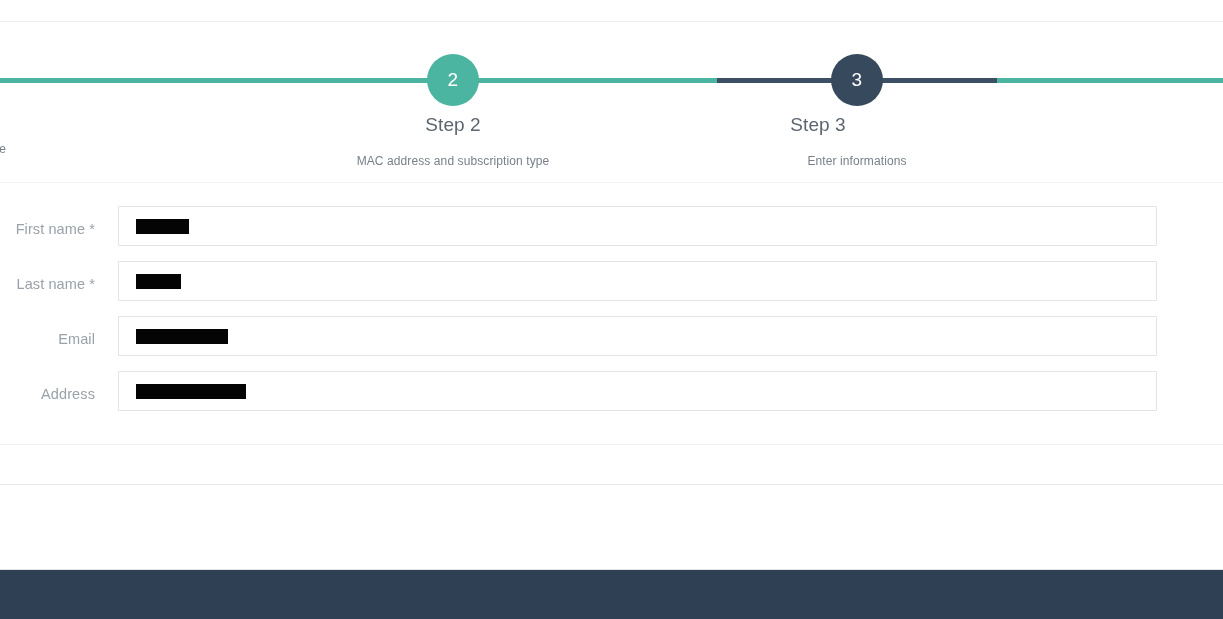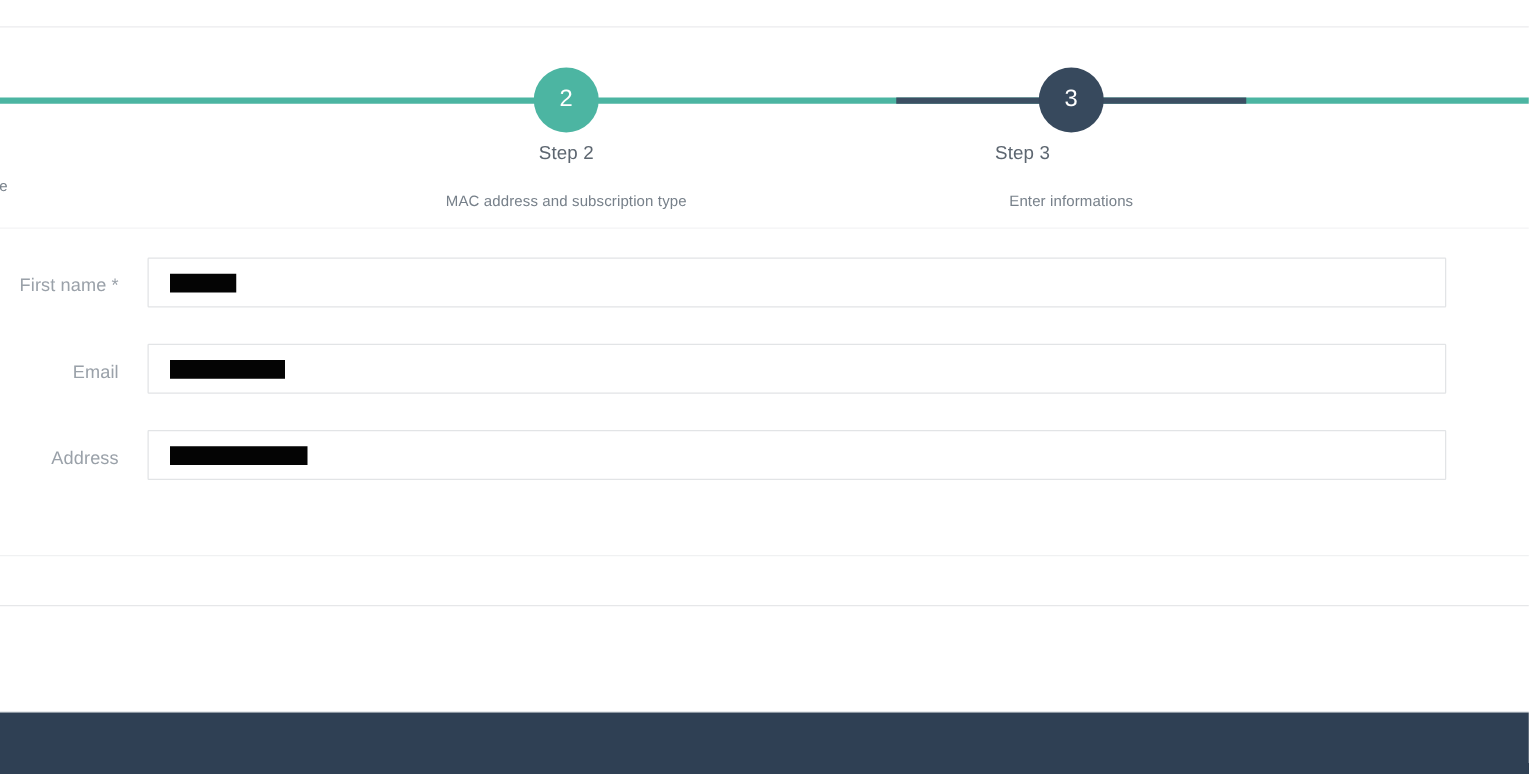--- a/index.html
+++ b/index.html
@@ -79,21 +79,21 @@
   .node-3 {
     left: 831px;
     background: #37495d;
   }
 
   .node-label {
     position: absolute;
     top: 84px;
     width: 300px;
     text-align: center;
-    font-size: 15px;
+    font-size: 19px;
     color: #5d6670;
     letter-spacing: 0.1px;
   }
   .node-label.l2 { left: 303px; }
   .node-label.l3 { left: 668px; }
 
   .node-desc {
     position: absolute;
     top: 124px;
     width: 420px;
@@ -132,21 +132,21 @@
   .form {
     position: absolute;
     left: 0;
     top: 206px;
     width: 1223px;
   }
 
   .row {
     position: relative;
     height: 54px;
-    margin-bottom: 15px;
+    margin-bottom: 1px;
   }
 
   .row-label {
     position: absolute;
     left: 0;
     top: 15px;
     width: 95px;
     text-align: right;
     font-size: 14.5px;
     color: #9aa1a9;
@@ -237,20 +237,26 @@
 
   <div class="form">
 
     <div class="row">
       <div class="row-label">First name *</div>
       <div class="row-field">
         <div class="redaction" style="width:53px"></div>
       </div>
     </div>
 
+    <div class="row">
+      <div class="row-label">Last name *</div>
+      <div class="row-field">
+        <div class="redaction" style="width:45px"></div>
+      </div>
+    </div>
 
     <div class="row">
       <div class="row-label">Email</div>
       <div class="row-field">
         <div class="redaction" style="width:92px"></div>
       </div>
     </div>
 
     <div class="row">
       <div class="row-label">Address</div>

